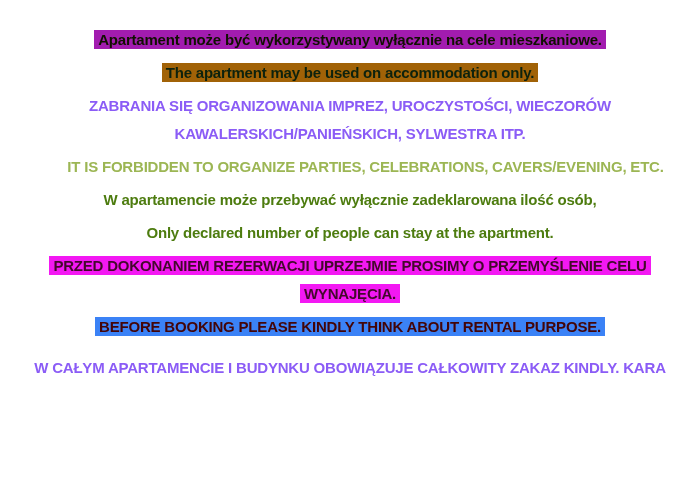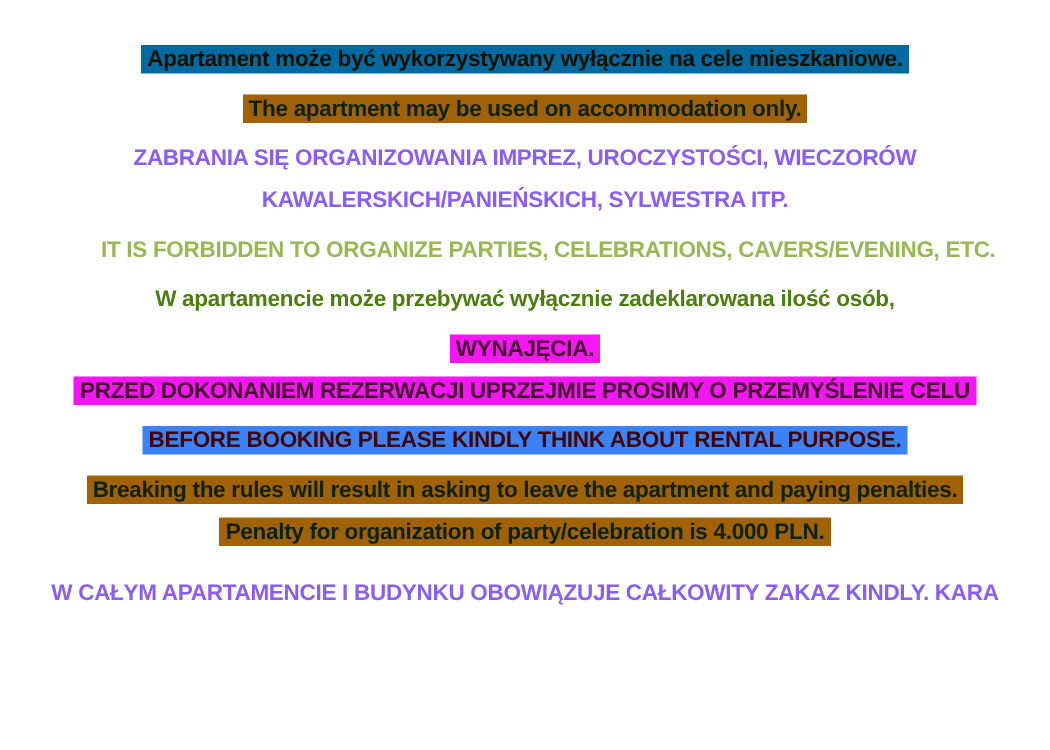--- a/index.html
+++ b/index.html
@@ -14,21 +14,21 @@
   }
   .page {
     width: 700px;
     height: 500px;
     padding-top: 26px;
     overflow: hidden;
   }
   .para { text-align: center; margin-bottom: 5px; }
   .line { line-height: 28px; white-space: nowrap; }
   .hl { padding: 1px 4px; }
-  .hl-yellow  { background: #0369a1; color: #101000; }
+  .hl-yellow  { background: #a21caf; color: #101000; }
   .hl-green   { background: #a16207; color: #0d220d; }
   .hl-magenta { background: #f318f3; color: #44082c; }
   .hl-red     { background: #3b82f6; color: #430508; }
   .t-navy  { color: #8b5cf6; }
   .t-olive { color: #9cb654; padding-left: 31px; }
   .t-black { color: #4d7c0f; }
   .rule-smoking { margin-top: 13px; margin-bottom: 0; }
 </style>
 </head>
 <body>
@@ -49,35 +49,34 @@
   </div>
 
   <div class="para t-olive">
     <div class="line"><span>IT IS FORBIDDEN TO ORGANIZE PARTIES, CELEBRATIONS, CAVERS/EVENING, ETC.</span></div>
   </div>
 
   <div class="para t-black">
     <div class="line"><span>W apartamencie może przebywać wyłącznie zadeklarowana ilość osób,</span></div>
   </div>
 
+  <div class="para t-black">
+    <div class="line"><span>Only declared number of people can stay at the apartment.</span></div>
+  </div>
 
   <div class="para">
+    <div class="line"><span class="hl hl-magenta">PRZED DOKONANIEM REZERWACJI UPRZEJMIE PROSIMY O PRZEMYŚLENIE CELU</span></div>
     <div class="line"><span class="hl hl-magenta">WYNAJĘCIA.</span></div>
-    <div class="line"><span class="hl hl-magenta">PRZED DOKONANIEM REZERWACJI UPRZEJMIE PROSIMY O PRZEMYŚLENIE CELU</span></div>
   </div>
 
   <div class="para">
     <div class="line"><span class="hl hl-red">BEFORE BOOKING PLEASE KINDLY THINK ABOUT RENTAL PURPOSE.</span></div>
   </div>
 
   <div class="para">
   </div>
 
-  <div class="para">
-    <div class="line"><span class="hl hl-green">Breaking the rules will result in asking to leave the apartment and paying penalties.</span></div>
-    <div class="line"><span class="hl hl-green">Penalty for organization of party/celebration is 4.000 PLN.</span></div>
-  </div>
 
   <div class="para t-navy rule-smoking">
     <div class="line"><span>W CAŁYM APARTAMENCIE I BUDYNKU OBOWIĄZUJE CAŁKOWITY ZAKAZ KINDLY. KARA</span></div>
   </div>
 
 </div>
 
 </body></html>

